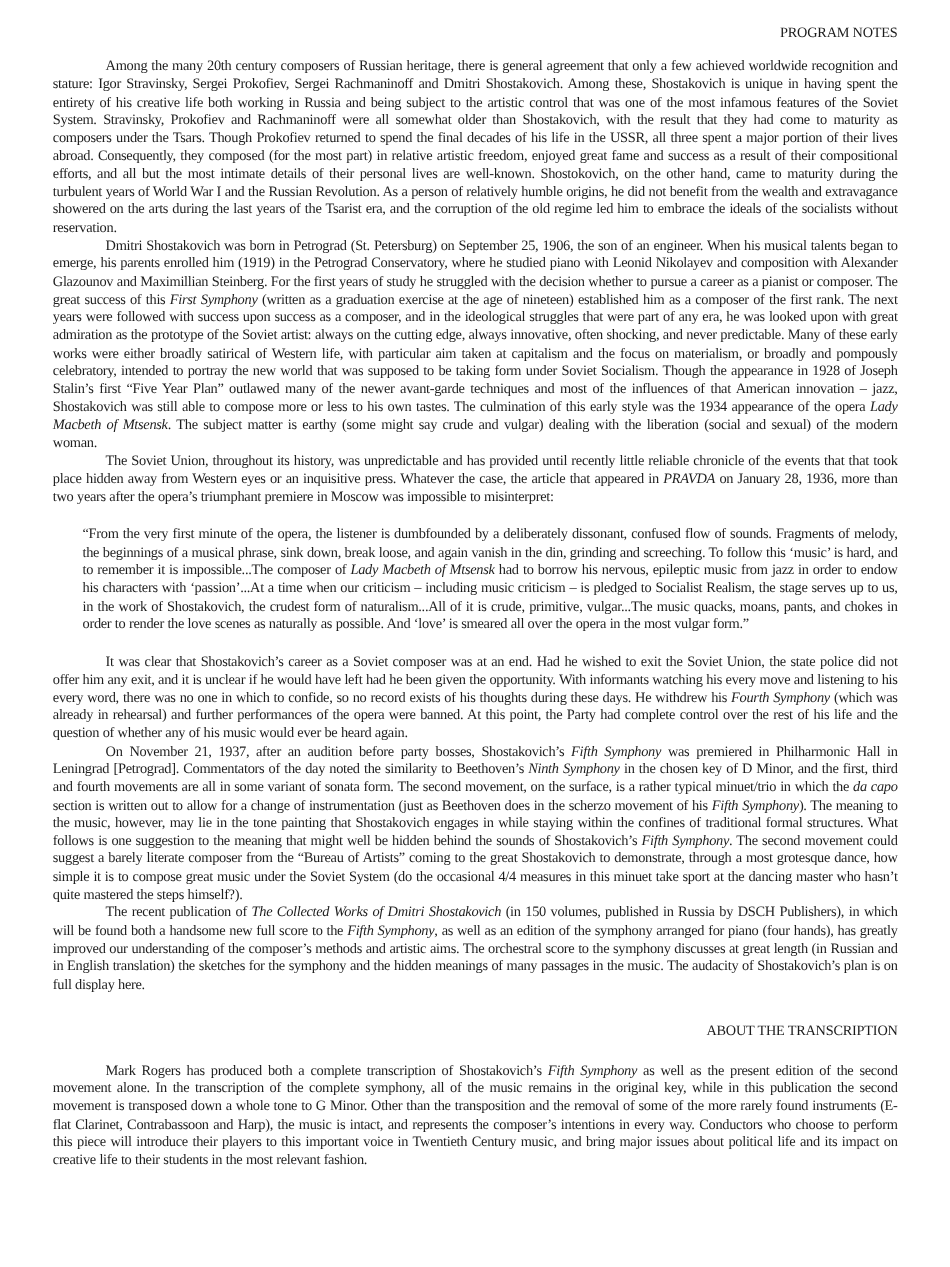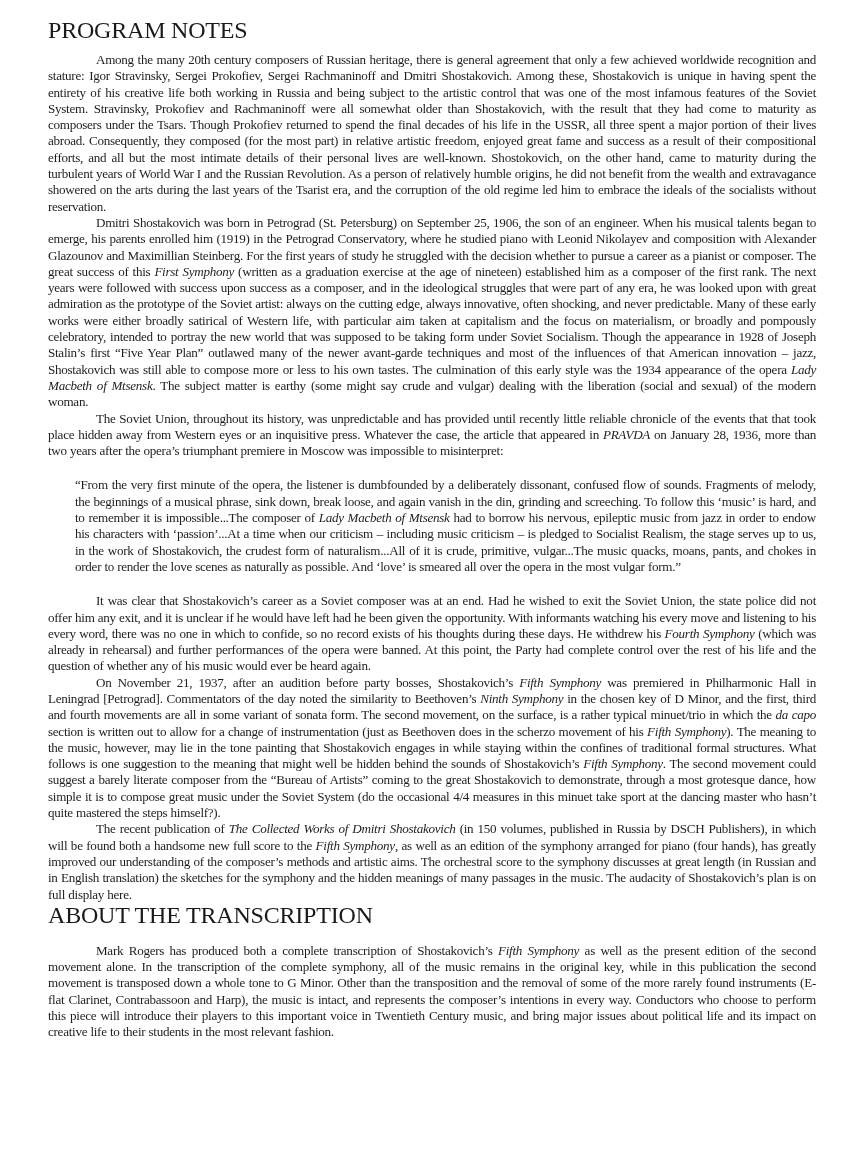--- a/index.html
+++ b/index.html
@@ -17,28 +17,29 @@
     }
     .page {
       position: absolute;
       left: 48px;
       top: 18px;
       width: 768px;
     }
     h1 {
       font-family: "Liberation Serif", serif;
       font-weight: normal;
-      font-size: 24px;
-      text-align: left;
+      font-size: 13px;
+      text-align: right;
       margin: 0 0 10px 0;
       letter-spacing: -0.2px;
       line-height: 24px;
       color: #1a1a1a;
     }
     h1.second {
+      margin-top: 22px;
       margin-bottom: 16px;
     }
     p {
       margin: 0;
       font-size: 13.1px;
       line-height: 16.3px;
       text-align: justify;
       text-indent: 48px;
       letter-spacing: -0.28px;
       word-spacing: 0.2px;

